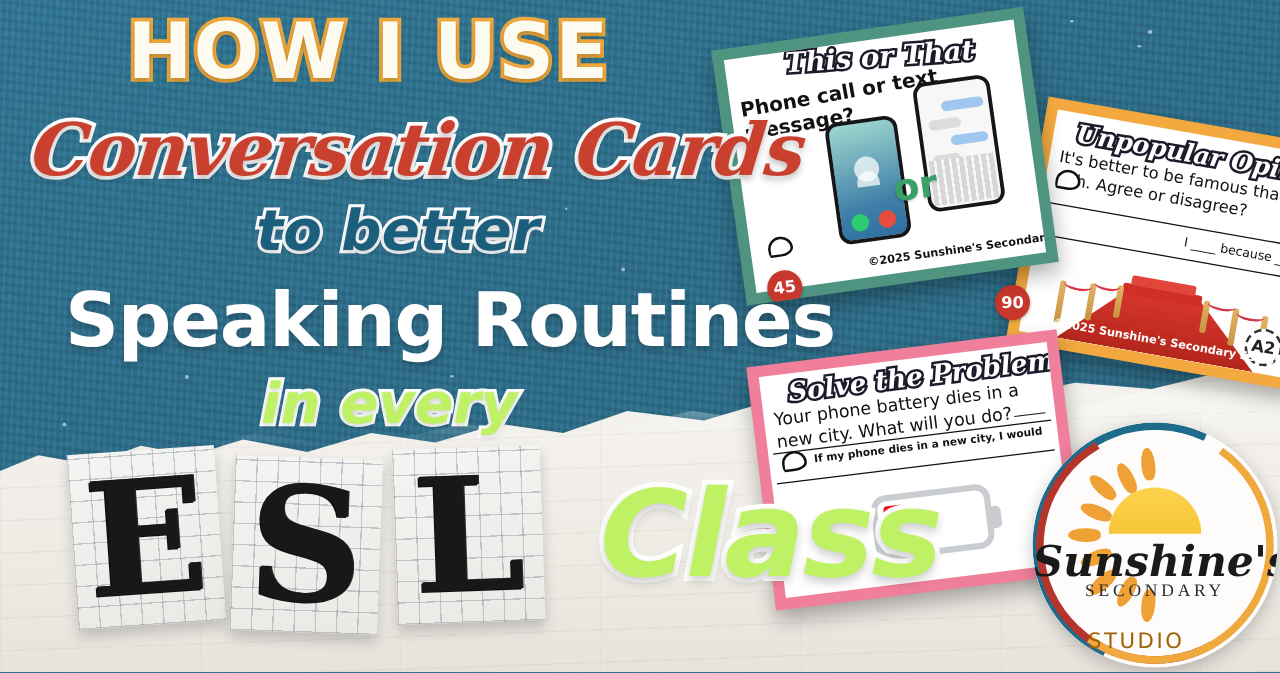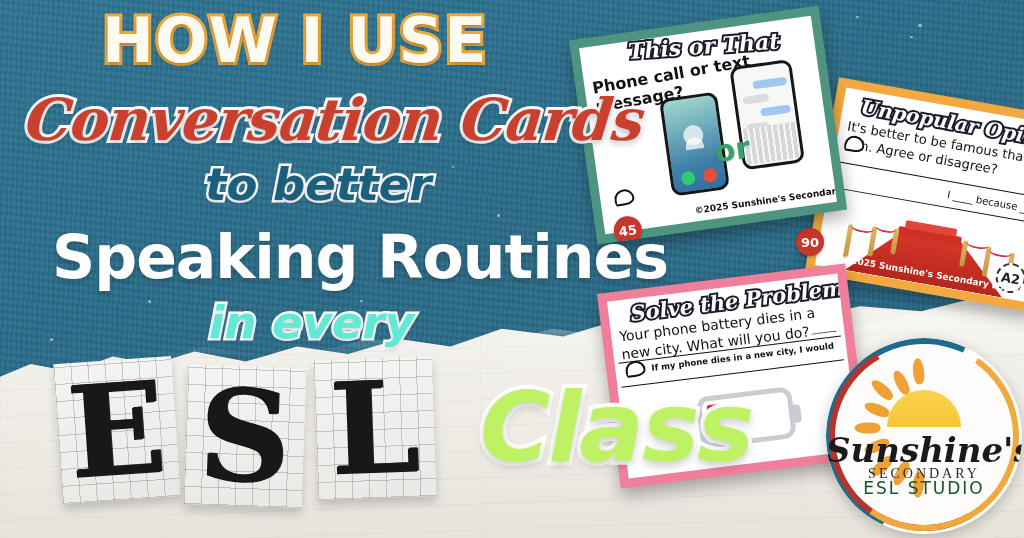--- a/index.html
+++ b/index.html
@@ -94,21 +94,21 @@
     font-weight:700; font-size:60px; letter-spacing:-1px;
     color:#ffffff;
     text-shadow:0 3px 6px rgba(0,0,0,.22);
     white-space:nowrap;
   }
 
   .t-every {
     position:absolute; left:209px; top:296px;
     font-family:"DejaVu Sans", sans-serif;
     font-weight:700; font-size:45px;
-    color:#5eead4;
+    color:#bef264;
     -webkit-text-stroke:5px #ffffff;
     paint-order:stroke fill;
     text-shadow:0 2px 5px rgba(0,0,0,.2);
     white-space:nowrap; font-style:italic;text-align:center;
   }
 
   
   .esl { position:absolute; left:58px; top:352px; z-index:41; }
   .esl-letter {
     position:absolute;
@@ -336,22 +336,22 @@
   #logo .l-name {
     position:absolute; left:0; right:0; top:92px; text-align:center;
     font-family:"DejaVu Serif", serif; font-style:italic; font-weight:700;
     font-size:34px; color:#1a1a1a;
   }
   #logo .l-sec {
     position:absolute; left:0; right:0; top:128px; text-align:center;
     font-family:Liberation Serif, serif; font-size:14px; letter-spacing:3px; color:#2b2b2b;
   }
   #logo .l-esl {
-    position:absolute; left:0; right:0; top:140px; text-align:center;
-    font-family:"DejaVu Sans", sans-serif; font-size:17px; letter-spacing:2px; color:#14532d;
+    position:absolute; left:0; right:0; top:165px; text-align:left;
+    font-family:"DejaVu Sans", sans-serif; font-size:17px; letter-spacing:2px; color:#a16207;
   }
 </style>
 </head>
 <body>
 
 <div id="stage">
 
   <div class="bg-teal"></div>
   <div class="bg-speck" style="left:206px;top:116px;width:3px;height:3px;"></div>
   <div class="bg-speck" style="left:360px;top:300px;width:3px;height:2px;"></div>

